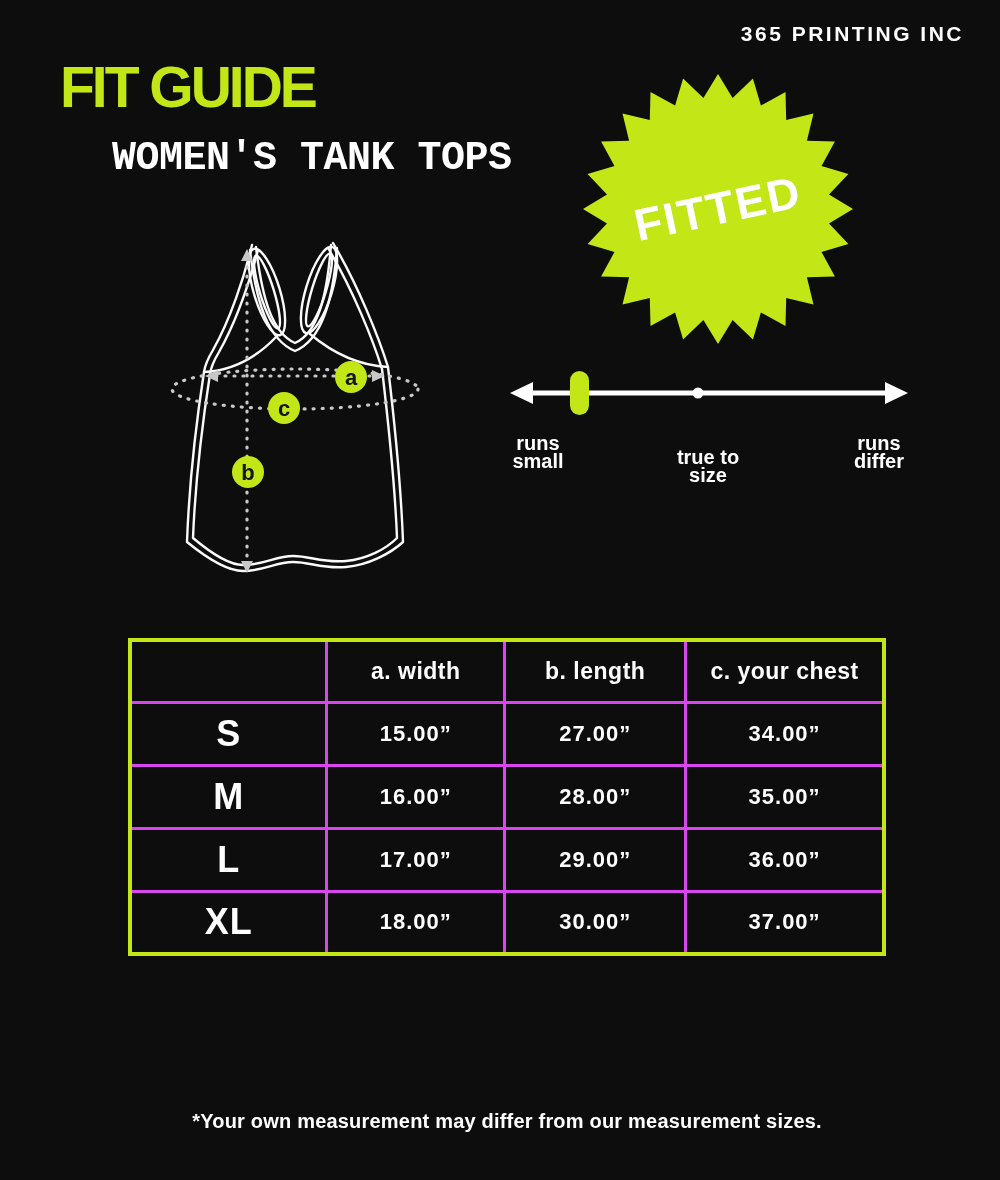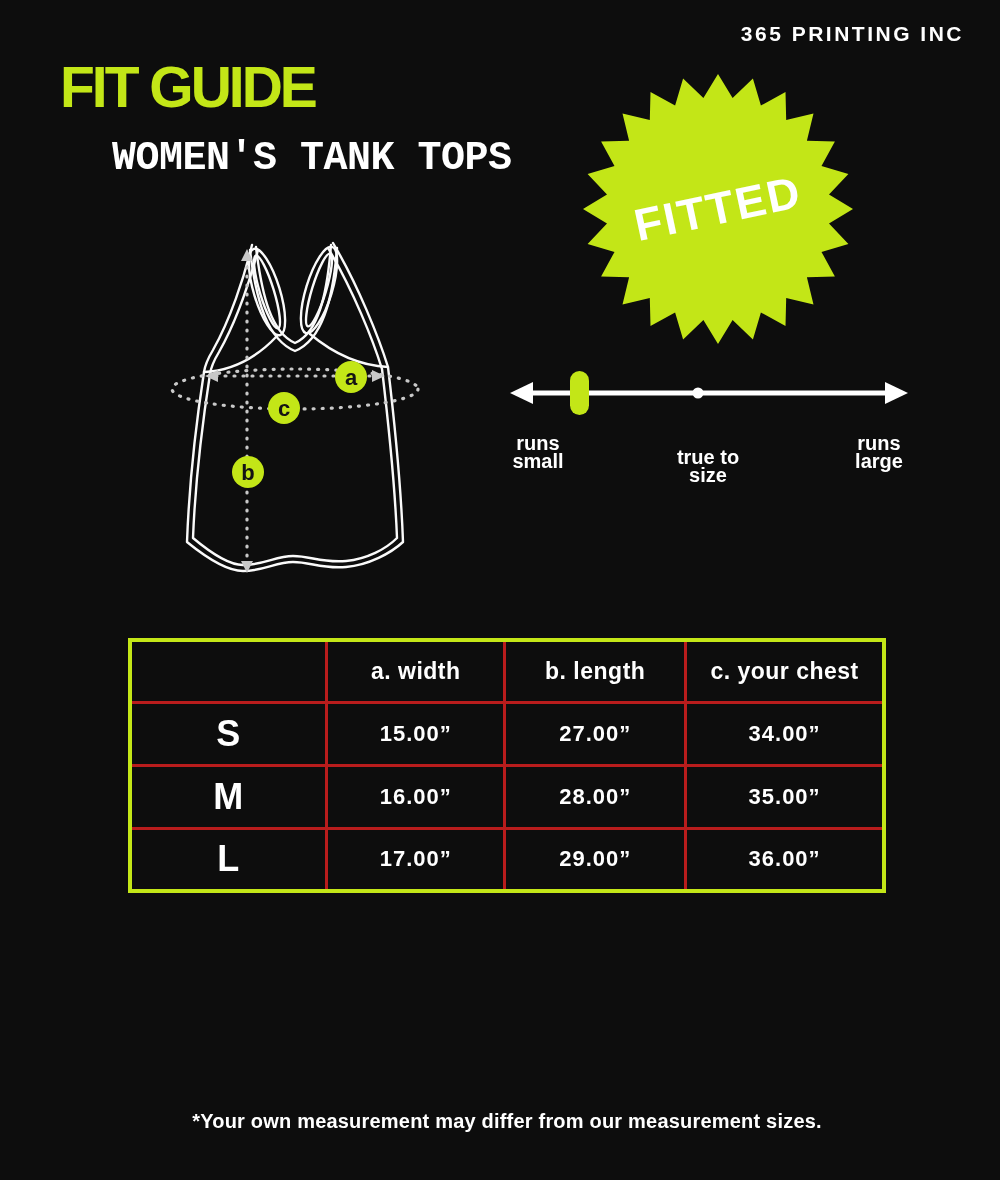--- a/index.html
+++ b/index.html
@@ -27,21 +27,21 @@
   .scale-wrap{position:absolute;left:500px;top:362px;width:420px;height:62px;}
   .scale-label{position:absolute;width:120px;text-align:center;font-size:20px;line-height:0.9;letter-spacing:0;}
   .scale-label span{display:block;}
   .lbl-small{left:478px;top:434px;}
   .lbl-true{left:648px;top:448px;}
   .lbl-large{left:819px;top:434px;}
   .scale-label{position:absolute;text-align:center;}
 
   table.size-table{position:absolute;left:128px;top:638px;width:758px;border-collapse:collapse;table-layout:fixed;
     border:4px solid var(--accent);}
-  .size-table th,.size-table td{border:3px solid #b91c1c;text-align:center;vertical-align:middle;color:#fff;font-weight:bold;}
+  .size-table th,.size-table td{border:3px solid #d946ef;text-align:center;vertical-align:middle;color:#fff;font-weight:bold;}
   .size-table thead th{height:62px;font-size:23px;letter-spacing:0.5px;}
   .size-table tbody td{height:63px;font-size:22px;letter-spacing:1px;}
   .size-table tbody td.size-cell{font-size:36px;letter-spacing:1px;}
 
   .footnote{position:absolute;left:128px;top:1110px;width:758px;text-align:center;font-size:20px;letter-spacing:0.2px;white-space:nowrap;}
 </style>
 </head>
 <body>
 
 <div class="brand">365 PRINTING INC</div>
@@ -123,21 +123,21 @@
 <div class="scale-label lbl-small">
   <span>runs</span>
   <span>small</span>
 </div>
 <div class="scale-label lbl-true">
   <span>true to</span>
   <span>size</span>
 </div>
 <div class="scale-label lbl-large">
   <span>runs</span>
-  <span>large</span>
+  <span>differ</span>
 </div>
 
 <table class="size-table">
   <colgroup>
     <col style="width:26.1%">
       <col style="width:23.6%">
       <col style="width:24.0%">
       <col style="width:26.3%">
   </colgroup>
   <thead>
@@ -160,16 +160,22 @@
       <td>16.00”</td>
       <td>28.00”</td>
       <td>35.00”</td>
     </tr>
     <tr>
       <td class="size-cell">L</td>
       <td>17.00”</td>
       <td>29.00”</td>
       <td>36.00”</td>
     </tr>
+    <tr>
+      <td class="size-cell">XL</td>
+      <td>18.00”</td>
+      <td>30.00”</td>
+      <td>37.00”</td>
+    </tr>
   </tbody>
 </table>
 
 <div class="footnote">*Your own measurement may differ from our measurement sizes.</div>
 
 </body></html>

